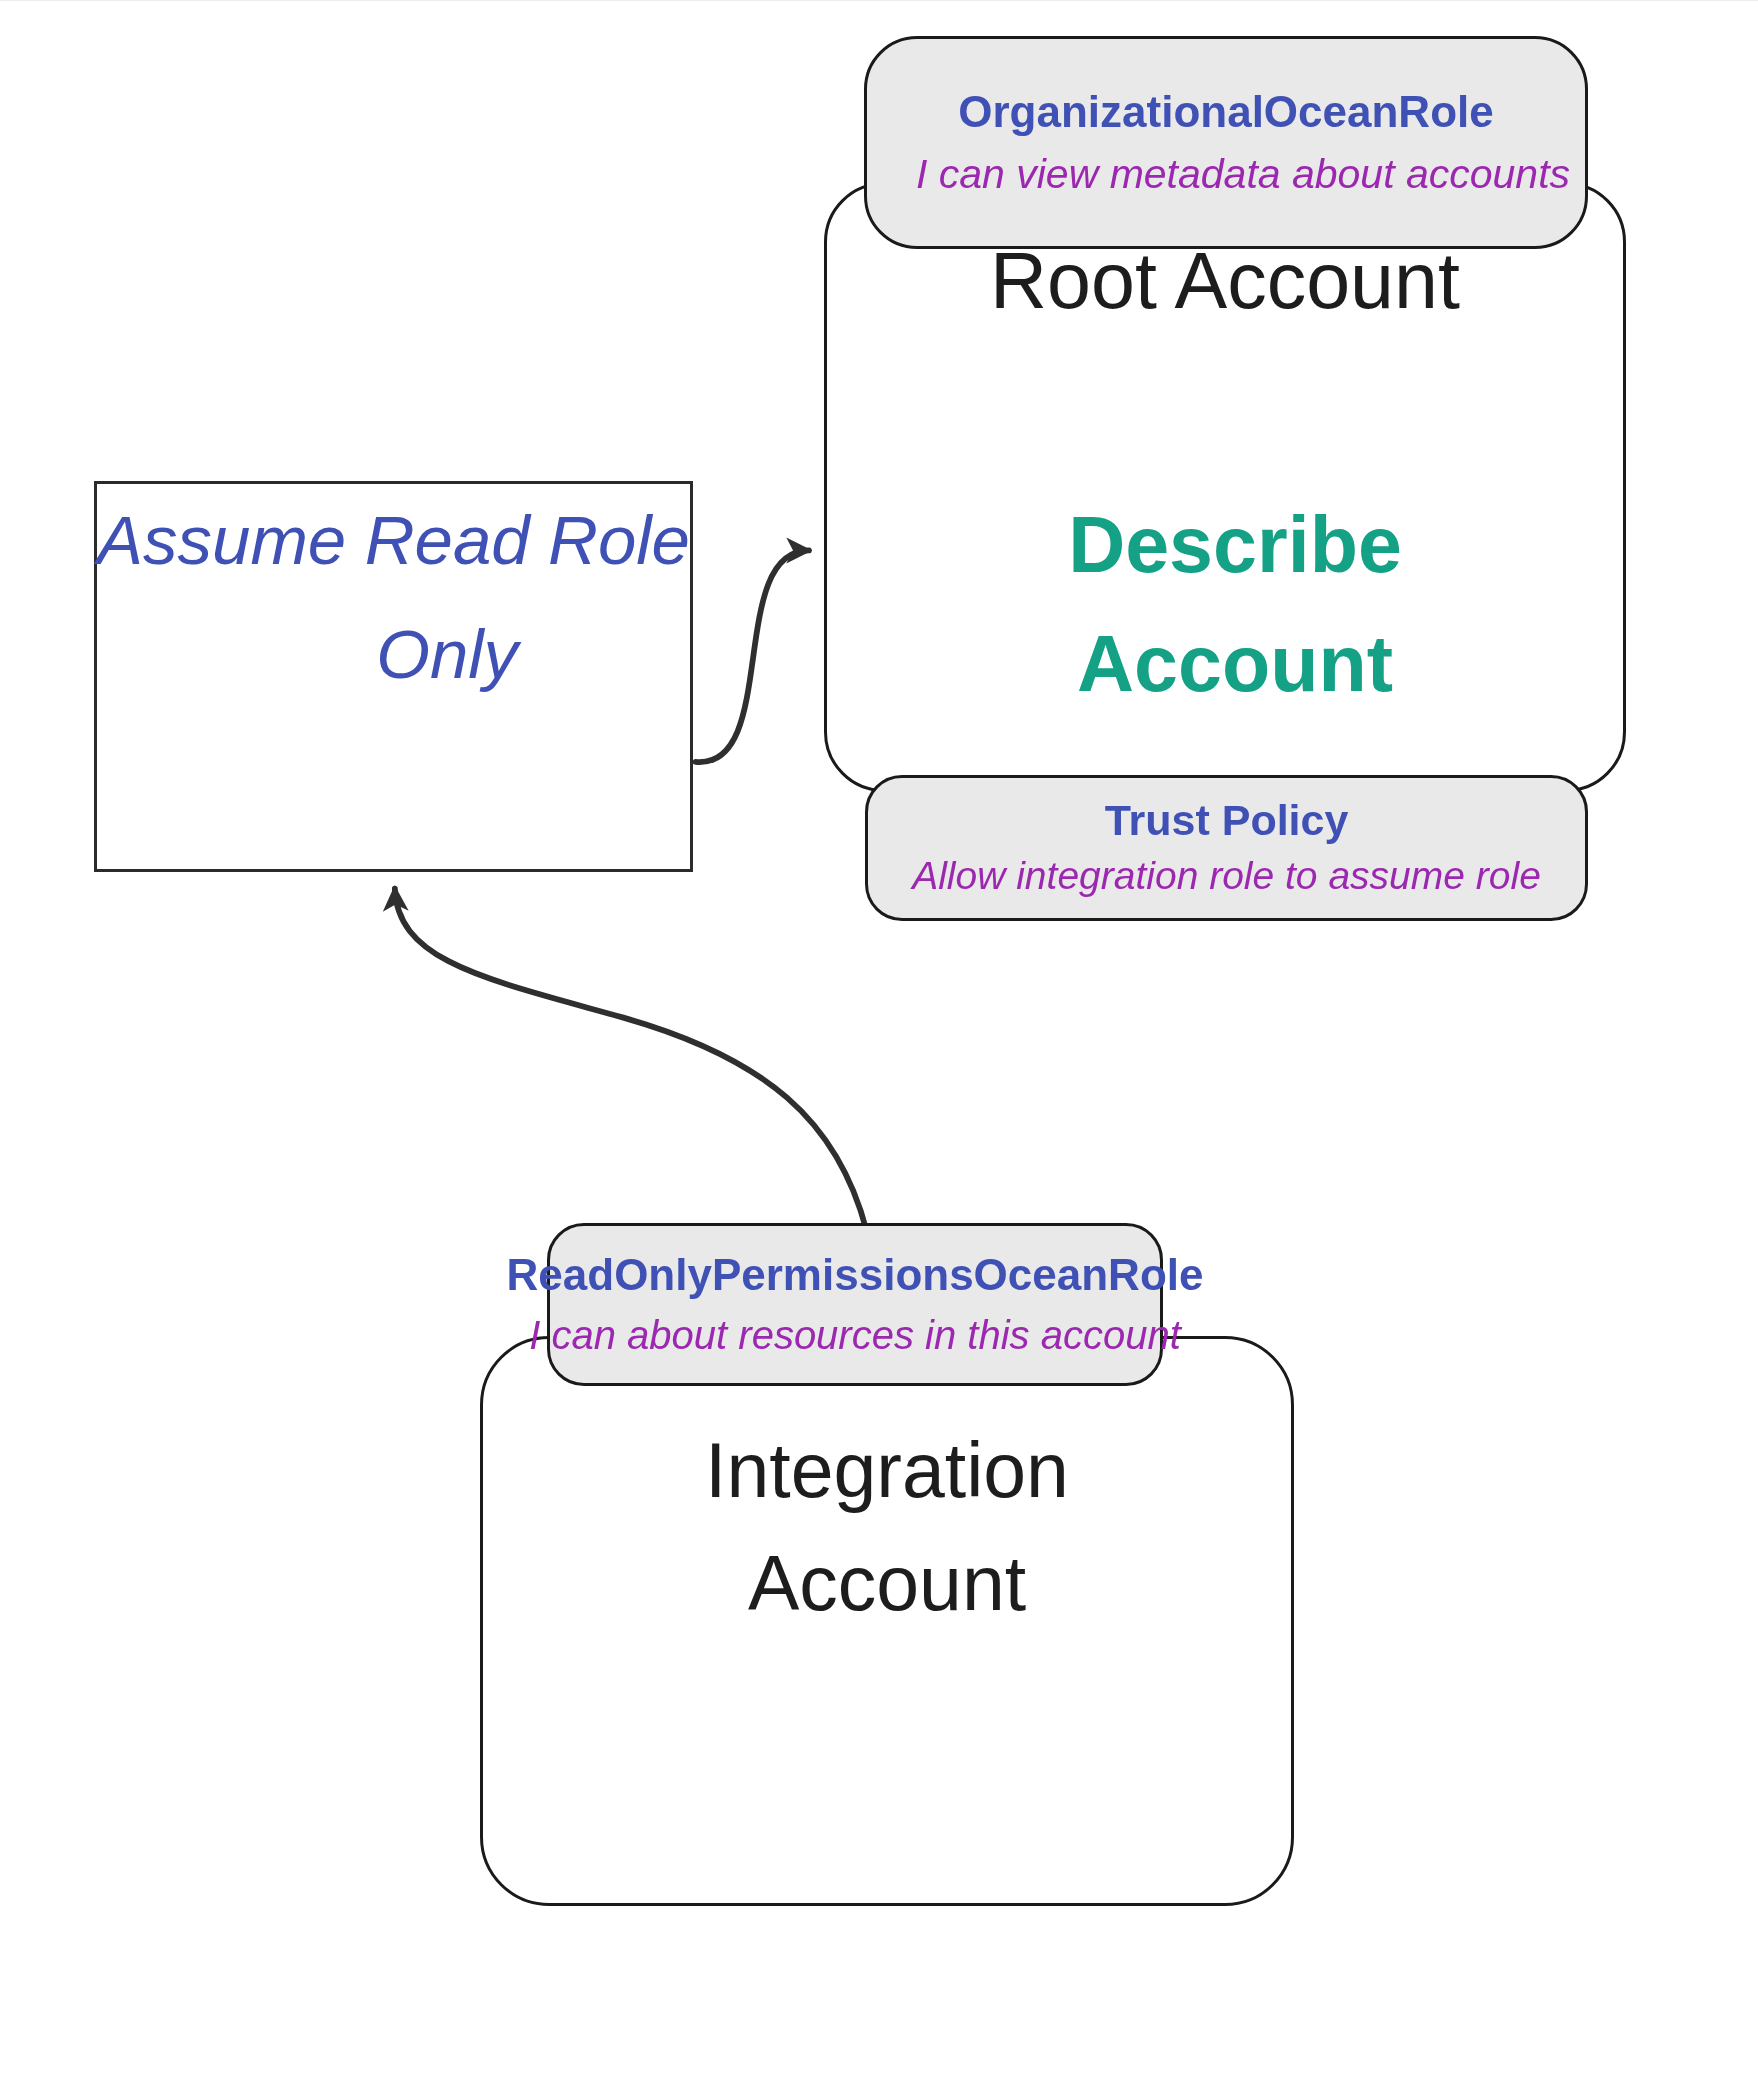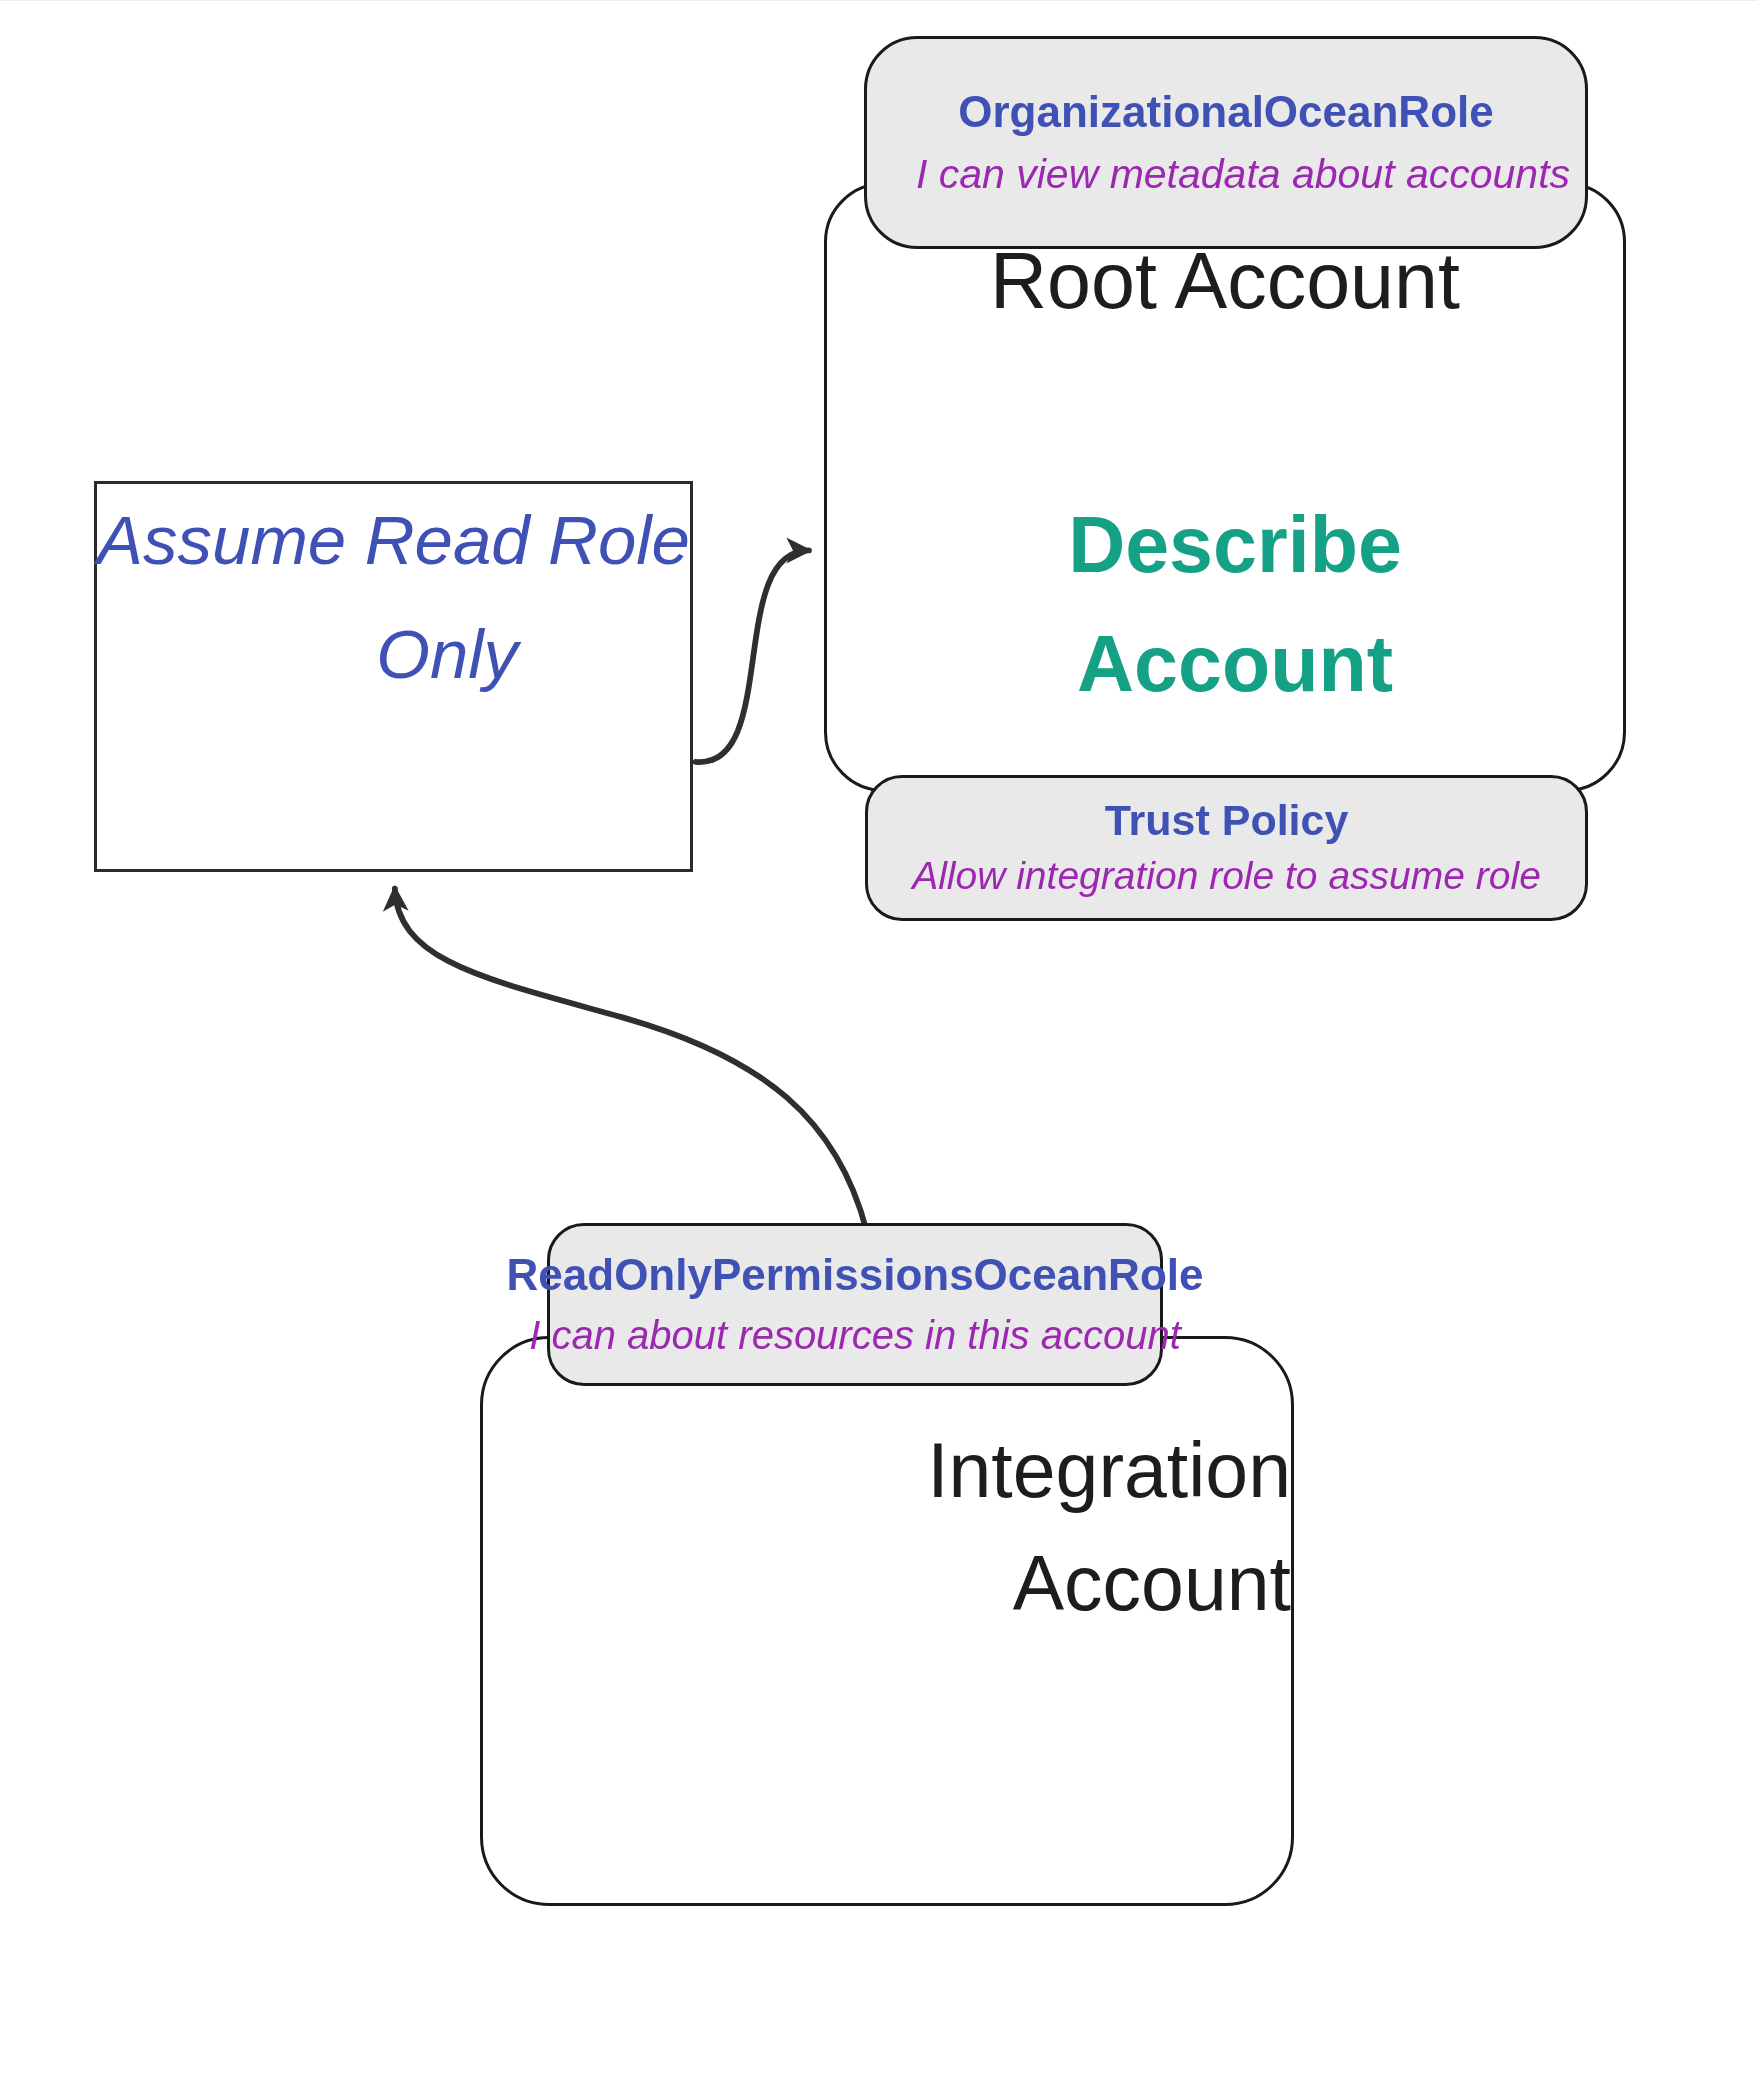--- a/index.html
+++ b/index.html
@@ -44,21 +44,21 @@
     display:flex; flex-direction:row; justify-content:center; text-align:center;
     font-style:italic; color:var(--c-blue); font-size:69px; line-height:114px;
   }
 
   #ro-badge    { left:506px; top:1222px; width:616px; height:163px; border-radius:37px;margin-left:41px; }
   #ro-badge .badge-title { font-size:44px; line-height:60px; }
   #ro-badge .badge-sub   { font-size:40px; line-height:60px; }
 
   #integration-box { left:480px; top:1335px; width:814px; height:570px; border-radius:69px; }
   .integration-title {
-    position:absolute; left:0; top:75px; width:100%; text-align:right;
+    position:absolute; left:0; top:75px; width:100%; text-align:center;
     font-size:77px; line-height:113px; color:var(--c-ink);
   }
   .integration-title .resources { font-weight:bold; color:var(--c-teal); }
   .line { display:block; }
 
   #arrow-layer { position:absolute; left:0; top:0; z-index:2; }
   #arrow-layer path.flow {
     fill:none; stroke:var(--c-arrow); stroke-width:6; stroke-linecap:round;
   }
 </style>

